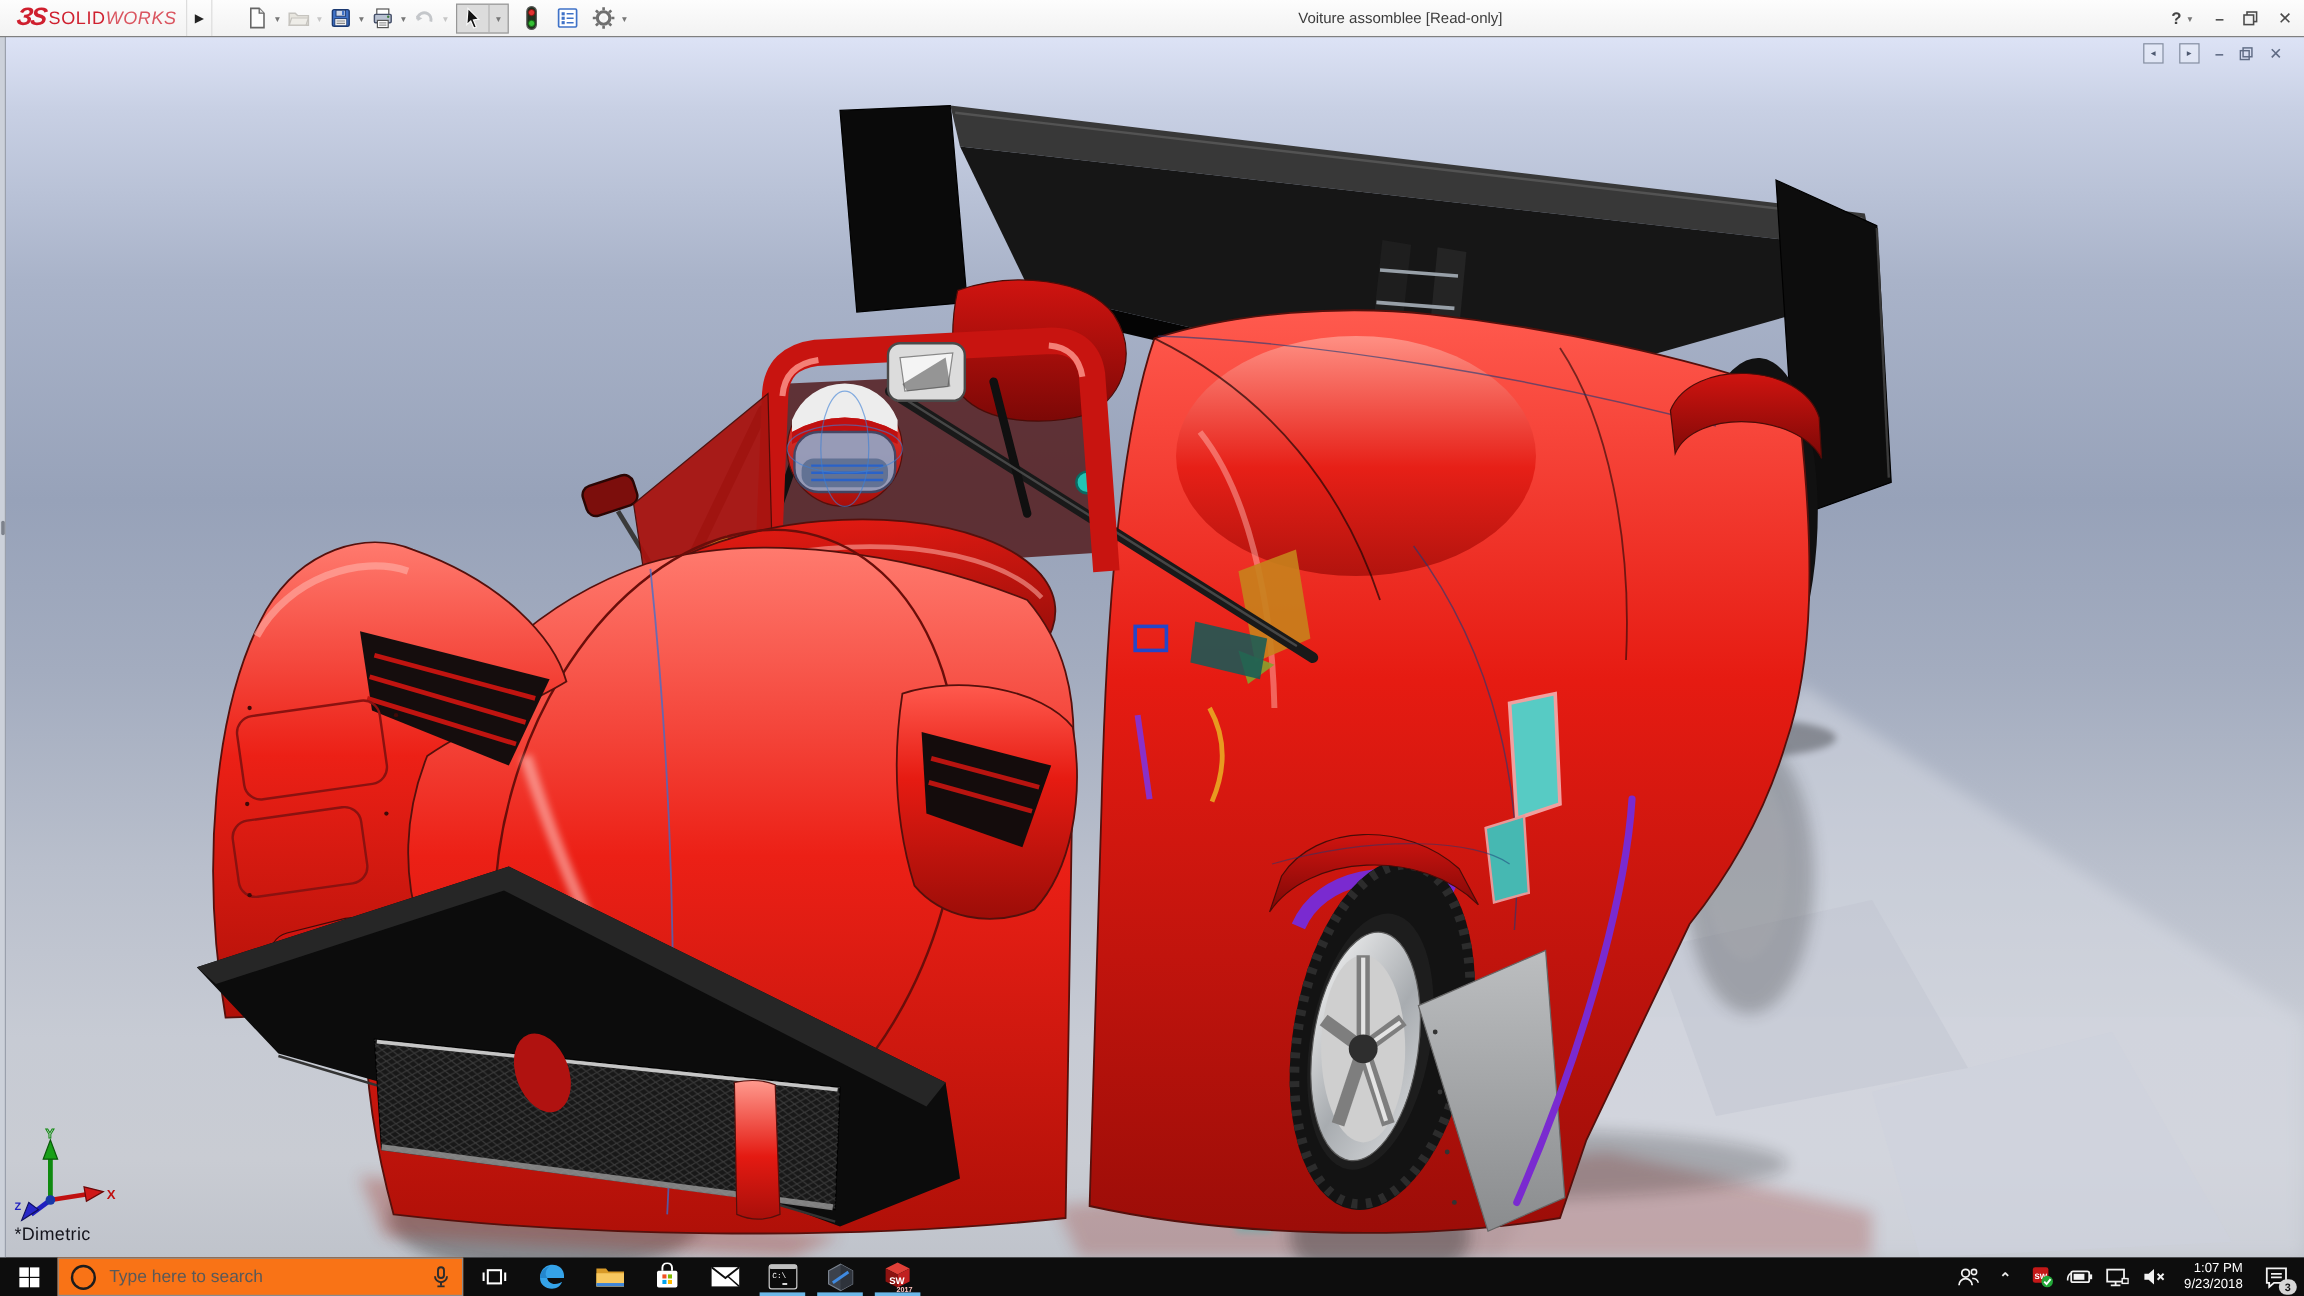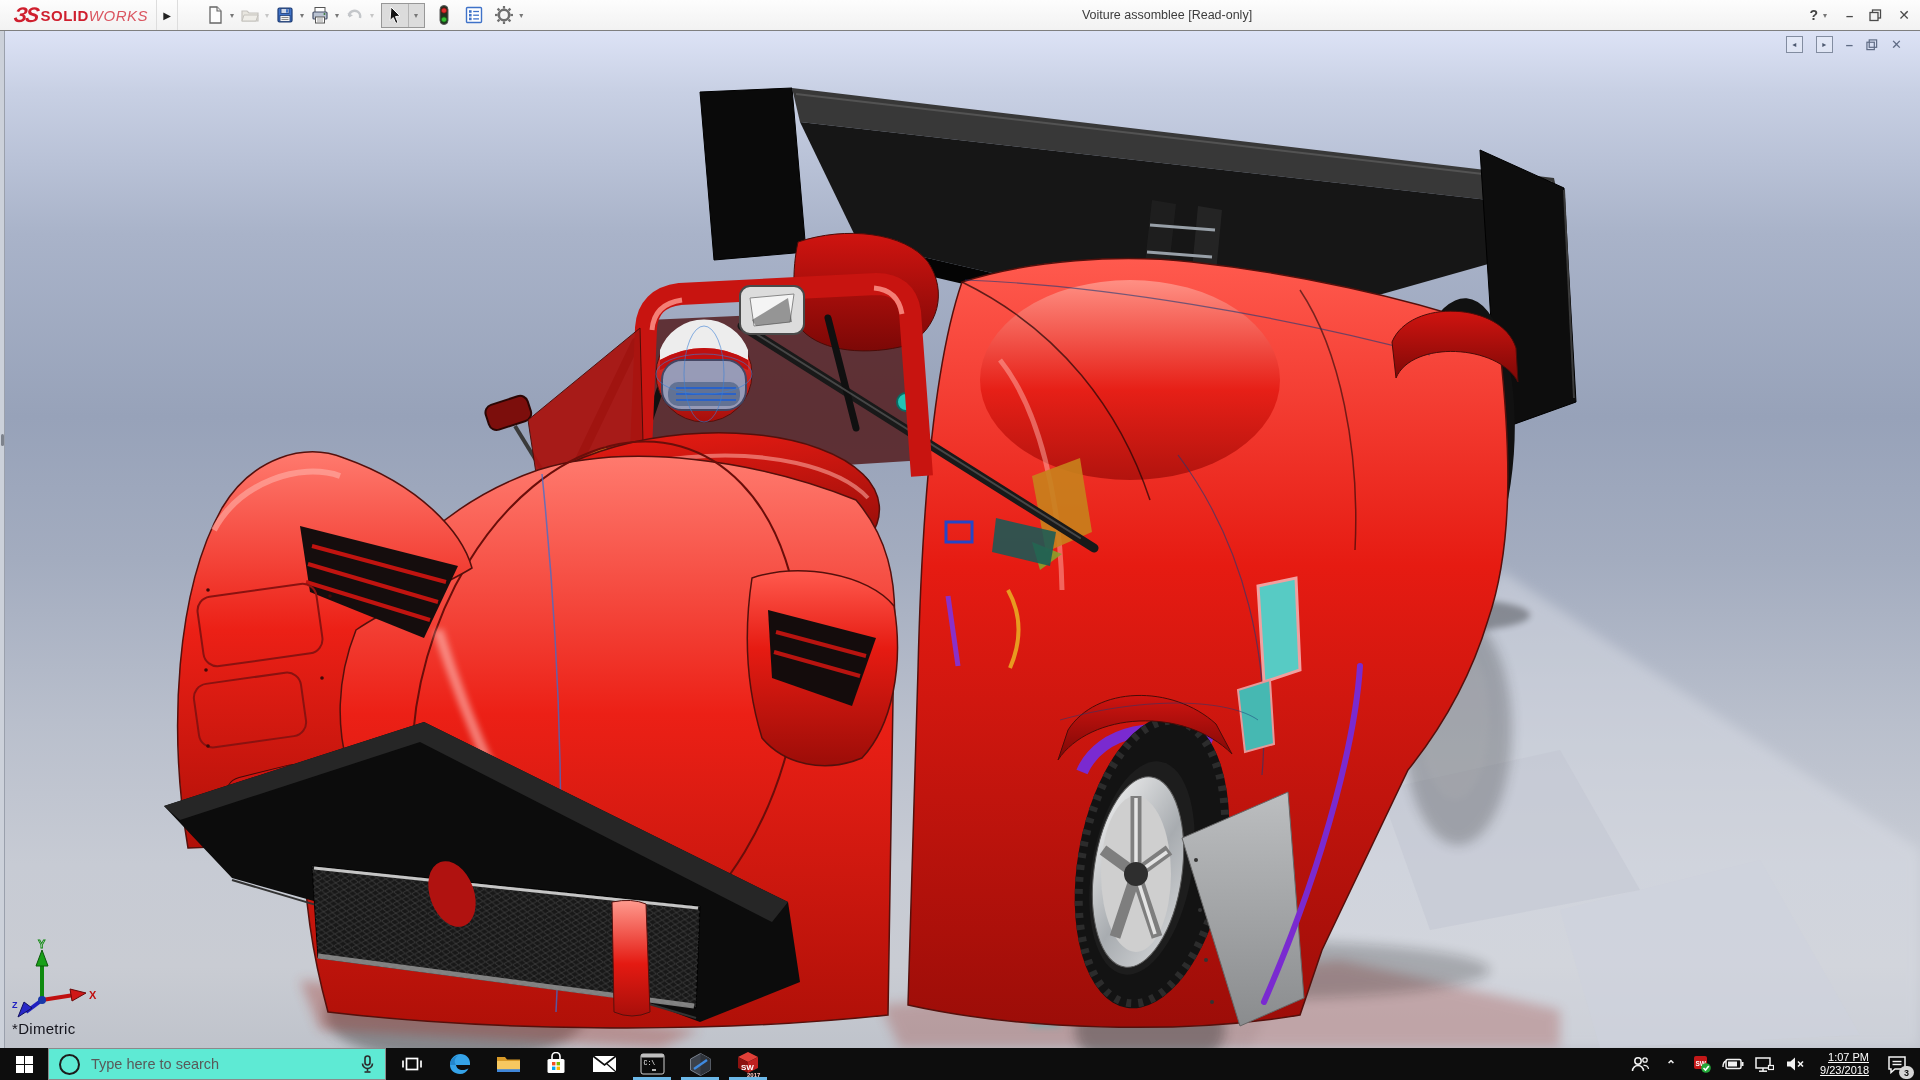--- a/index.html
+++ b/index.html
@@ -5,21 +5,21 @@
   html,body{margin:0;padding:0;width:1920px;height:1080px;overflow:hidden;
     font-family:"Liberation Sans",sans-serif;background:#000;}
   .app{position:relative;width:1920px;height:1080px;}
 
   
   .topbar{position:absolute;left:0;top:0;width:1920px;height:30px;
     background:linear-gradient(#fdfdfd,#f2f2f2);border-bottom:1px solid #7f7f7f;
     display:flex;align-items:center;z-index:30;}
   .logo{display:flex;align-items:baseline;padding:0 8px 0 14px;height:30px;align-items:center;}
   .logo-mark{font-size:21px;font-weight:800;font-style:italic;color:#cf1f2e;letter-spacing:-2px;margin-right:3px;transform:skewX(-8deg);}
-  .logo-solid{font-size:15px;font-weight:700;color:#cf1f2e;letter-spacing:.5px;}
+  .logo-solid{font-size:15px;font-weight:400;color:#cf1f2e;letter-spacing:.5px;}
   .logo-works{font-size:15px;font-weight:400;color:#da5560;letter-spacing:.5px;font-style:italic;}
   .flyout-btn{height:30px;width:20px;display:flex;align-items:center;justify-content:center;
     border-left:1px solid #ddd;border-right:1px solid #ddd;color:#222;font-size:10px;cursor:default;}
   .tbar{display:flex;align-items:center;margin-left:26px;gap:2px;}
   .titem{display:flex;align-items:center;padding:2px 1px;}
   .titem svg{display:block;}
   .caret{font-size:8px;color:#777;margin:0 3px 0 2px;}
   .disabled{opacity:.38;filter:grayscale(.8);}
   .sel-group{display:flex;align-items:stretch;border:1px solid #979797;background:#dcdcdc;margin:0 2px;}
   .sel-main{padding:2px 4px;display:flex;align-items:center;}
@@ -41,34 +41,34 @@
     display:flex;align-items:center;justify-content:center;font-size:8px;color:#4d5970;}
   .doc-glyph{color:#5f6b84;font-size:13px;display:flex;align-items:center;}
   .car-svg{position:absolute;left:0;top:0;width:1920px;height:1018px;}
   .orient-label{position:absolute;left:12px;top:990px;font-size:15px;font-weight:400;color:#14141c;letter-spacing:.3px;}
   .triad{position:absolute;left:12px;top:908px;}
 
   
   .taskbar{position:absolute;left:0;top:1048px;width:1920px;height:32px;background:#0d0d0d;
     display:flex;align-items:center;z-index:40;}
   .start-btn{width:48px;height:32px;display:flex;align-items:center;justify-content:center;}
-  .search-box{width:338px;height:32px;background:#5eead4;display:flex;align-items:center;border:1px solid #8a8a8a;box-sizing:border-box;}
+  .search-box{width:338px;height:32px;background:#f97316;display:flex;align-items:center;border:1px solid #8a8a8a;box-sizing:border-box;}
   .cortana-ring{width:17px;height:17px;border:2.5px solid #1c1c1c;border-radius:50%;margin:0 9px 0 10px;flex:none;}
   .search-input{flex:1;border:none;outline:none;background:transparent;font-size:14.5px;color:#333;
     font-family:"Liberation Sans",sans-serif;}
   .search-input::placeholder{color:#595959;opacity:1;}
   .mic{margin:0 10px;flex:none;display:flex;}
   .tb-apps{display:flex;align-items:stretch;margin-left:2px;}
   .tb-app{width:48px;height:32px;display:flex;align-items:center;justify-content:center;position:relative;}
   .tb-app .underline{position:absolute;bottom:0;left:5px;width:38px;height:3px;background:#6cb8e8;}
   .tb-spacer{flex:1;}
   .tray{display:flex;align-items:center;gap:7px;padding-right:8px;}
   .tray-ic{width:24px;height:26px;display:flex;align-items:center;justify-content:center;}
   .chevron{color:#eee;font-size:12px;font-weight:700;transform:translateY(1px);}
-  .clock{color:#fff;font-size:11px;text-align:right;line-height:13px;padding:0 6px;white-space:nowrap;text-decoration:underline;}
+  .clock{color:#fff;font-size:11px;text-align:right;line-height:13px;padding:0 6px;white-space:nowrap;}
   .action-wrap{position:relative;width:30px;height:30px;display:flex;align-items:center;justify-content:center;}
   .badge{position:absolute;right:-2px;bottom:0px;min-width:13px;height:13px;border-radius:7px;background:#d6d6d6;
     color:#111;font-size:9px;font-weight:700;display:flex;align-items:center;justify-content:center;padding:0 1px;}
 </style>
 </head>
 <body>
 
 <div class="app">
 
   <div class="topbar">

